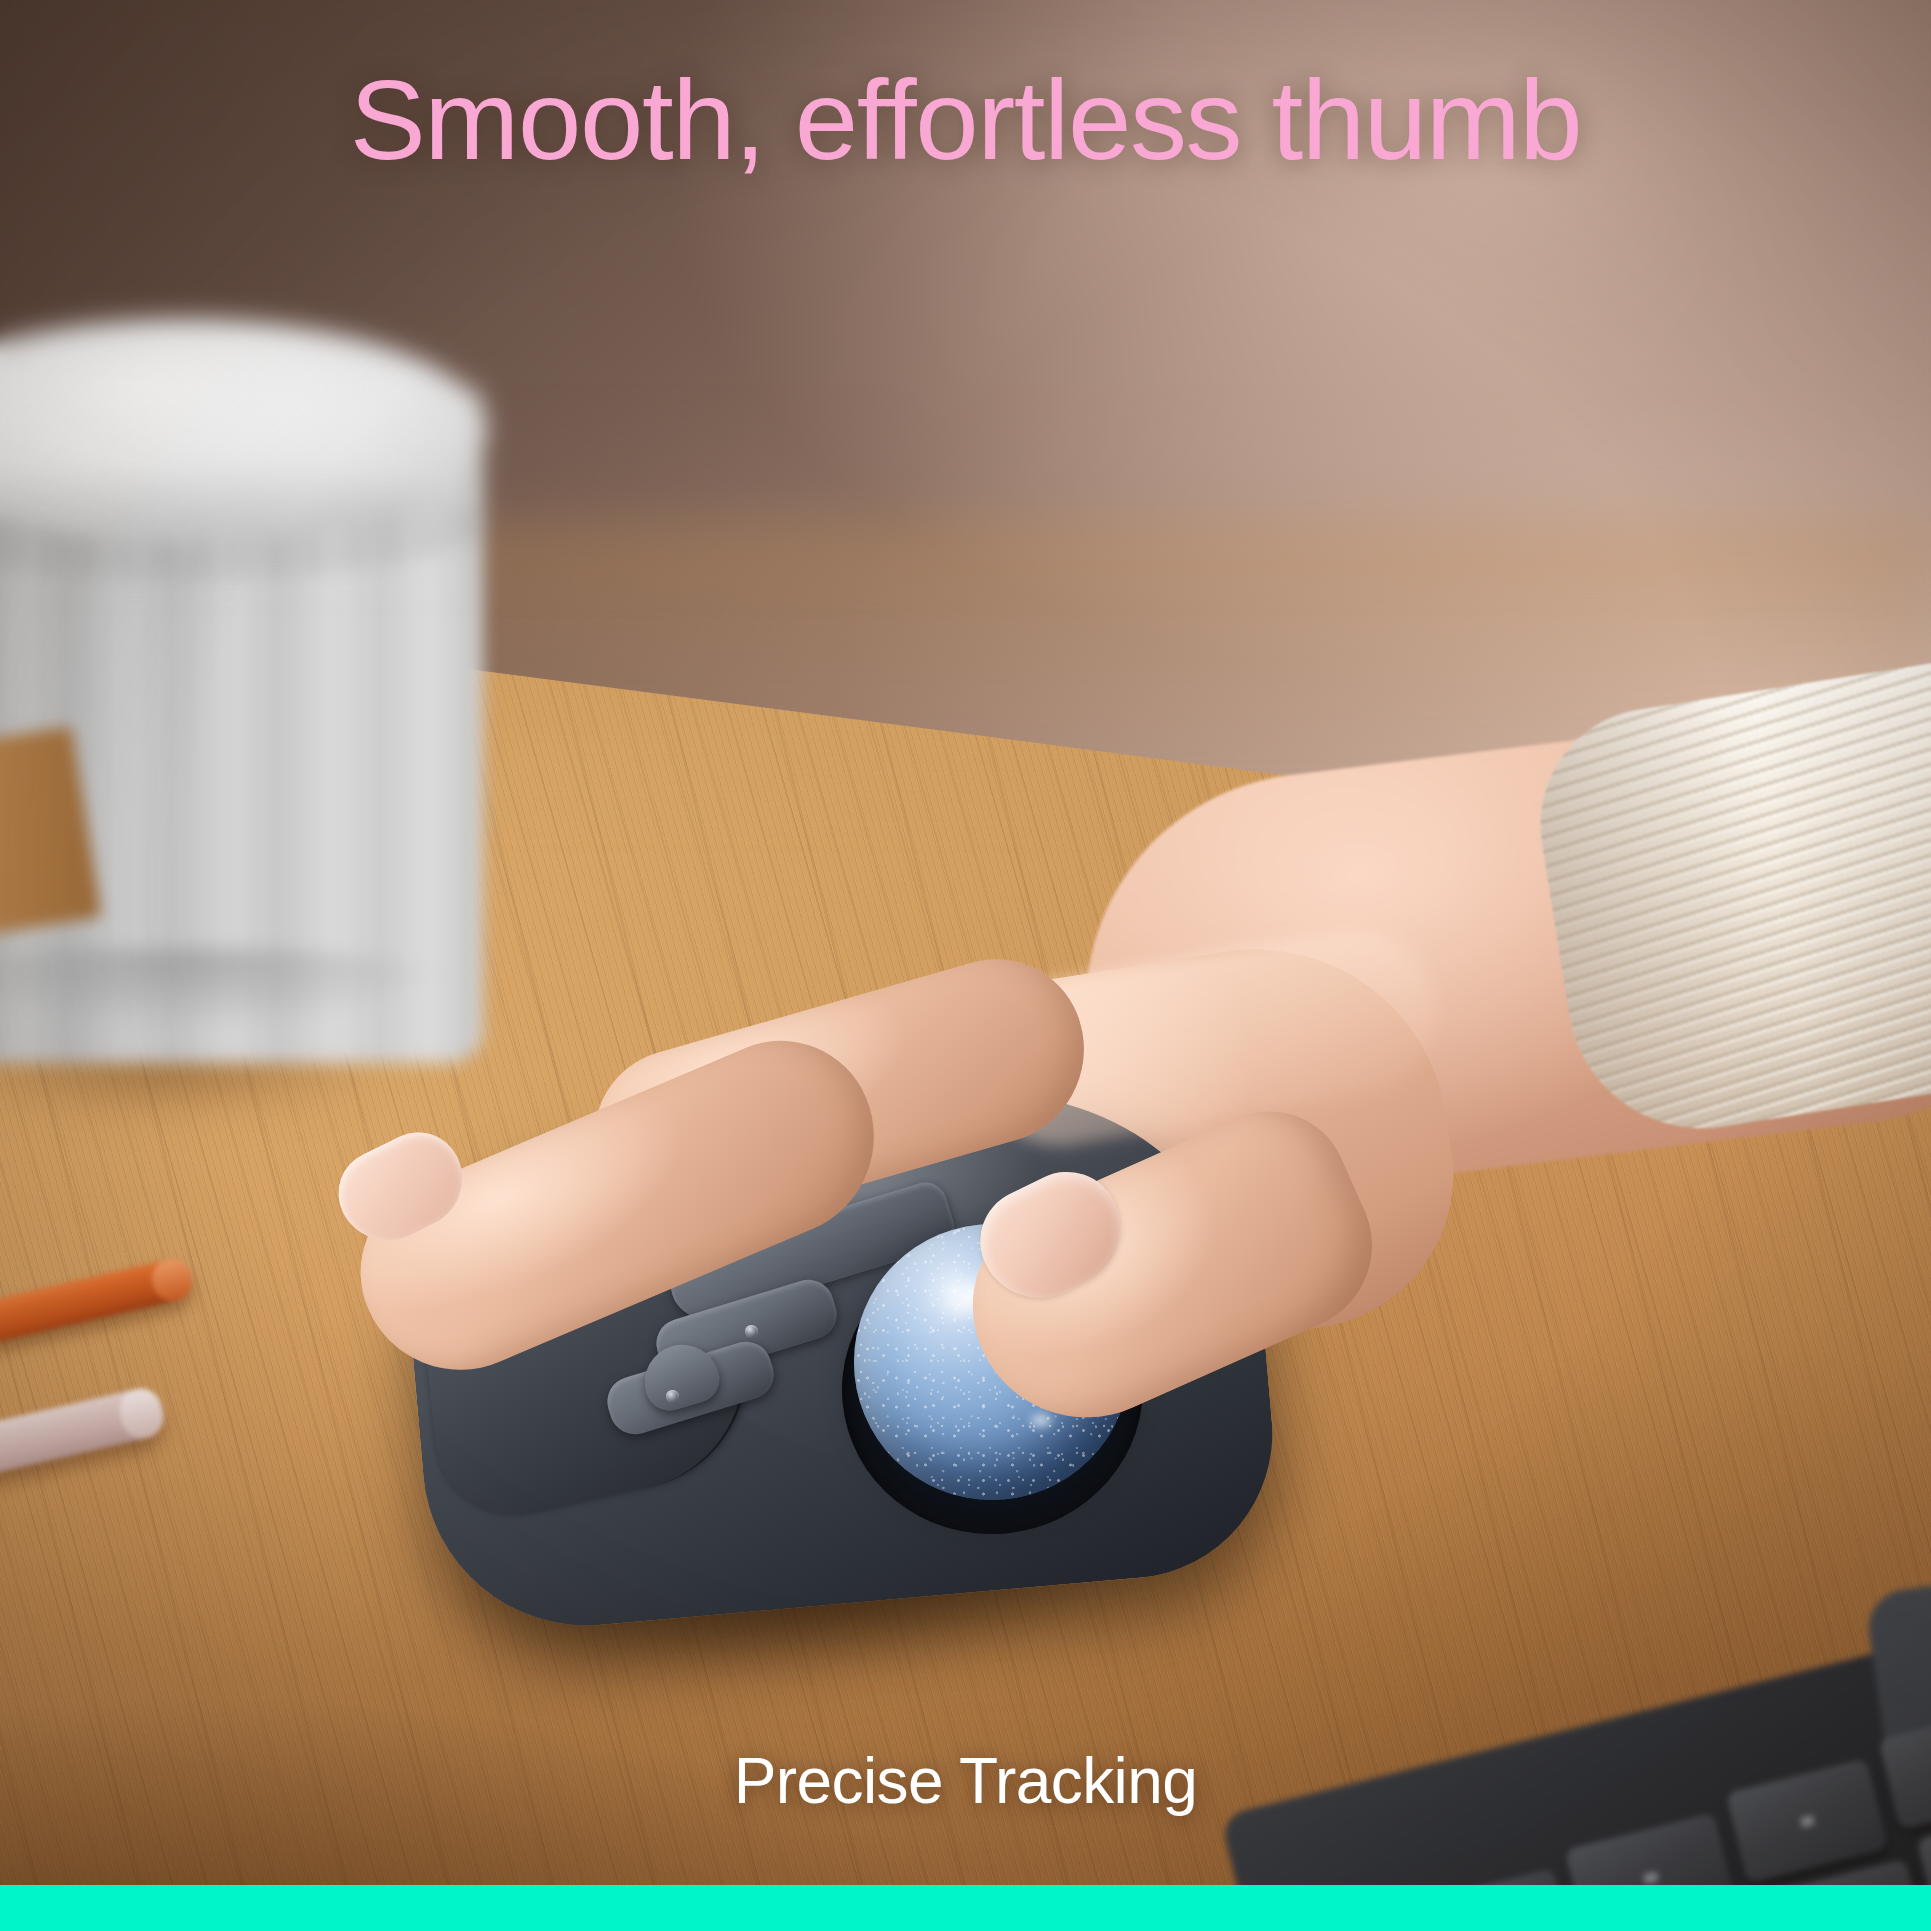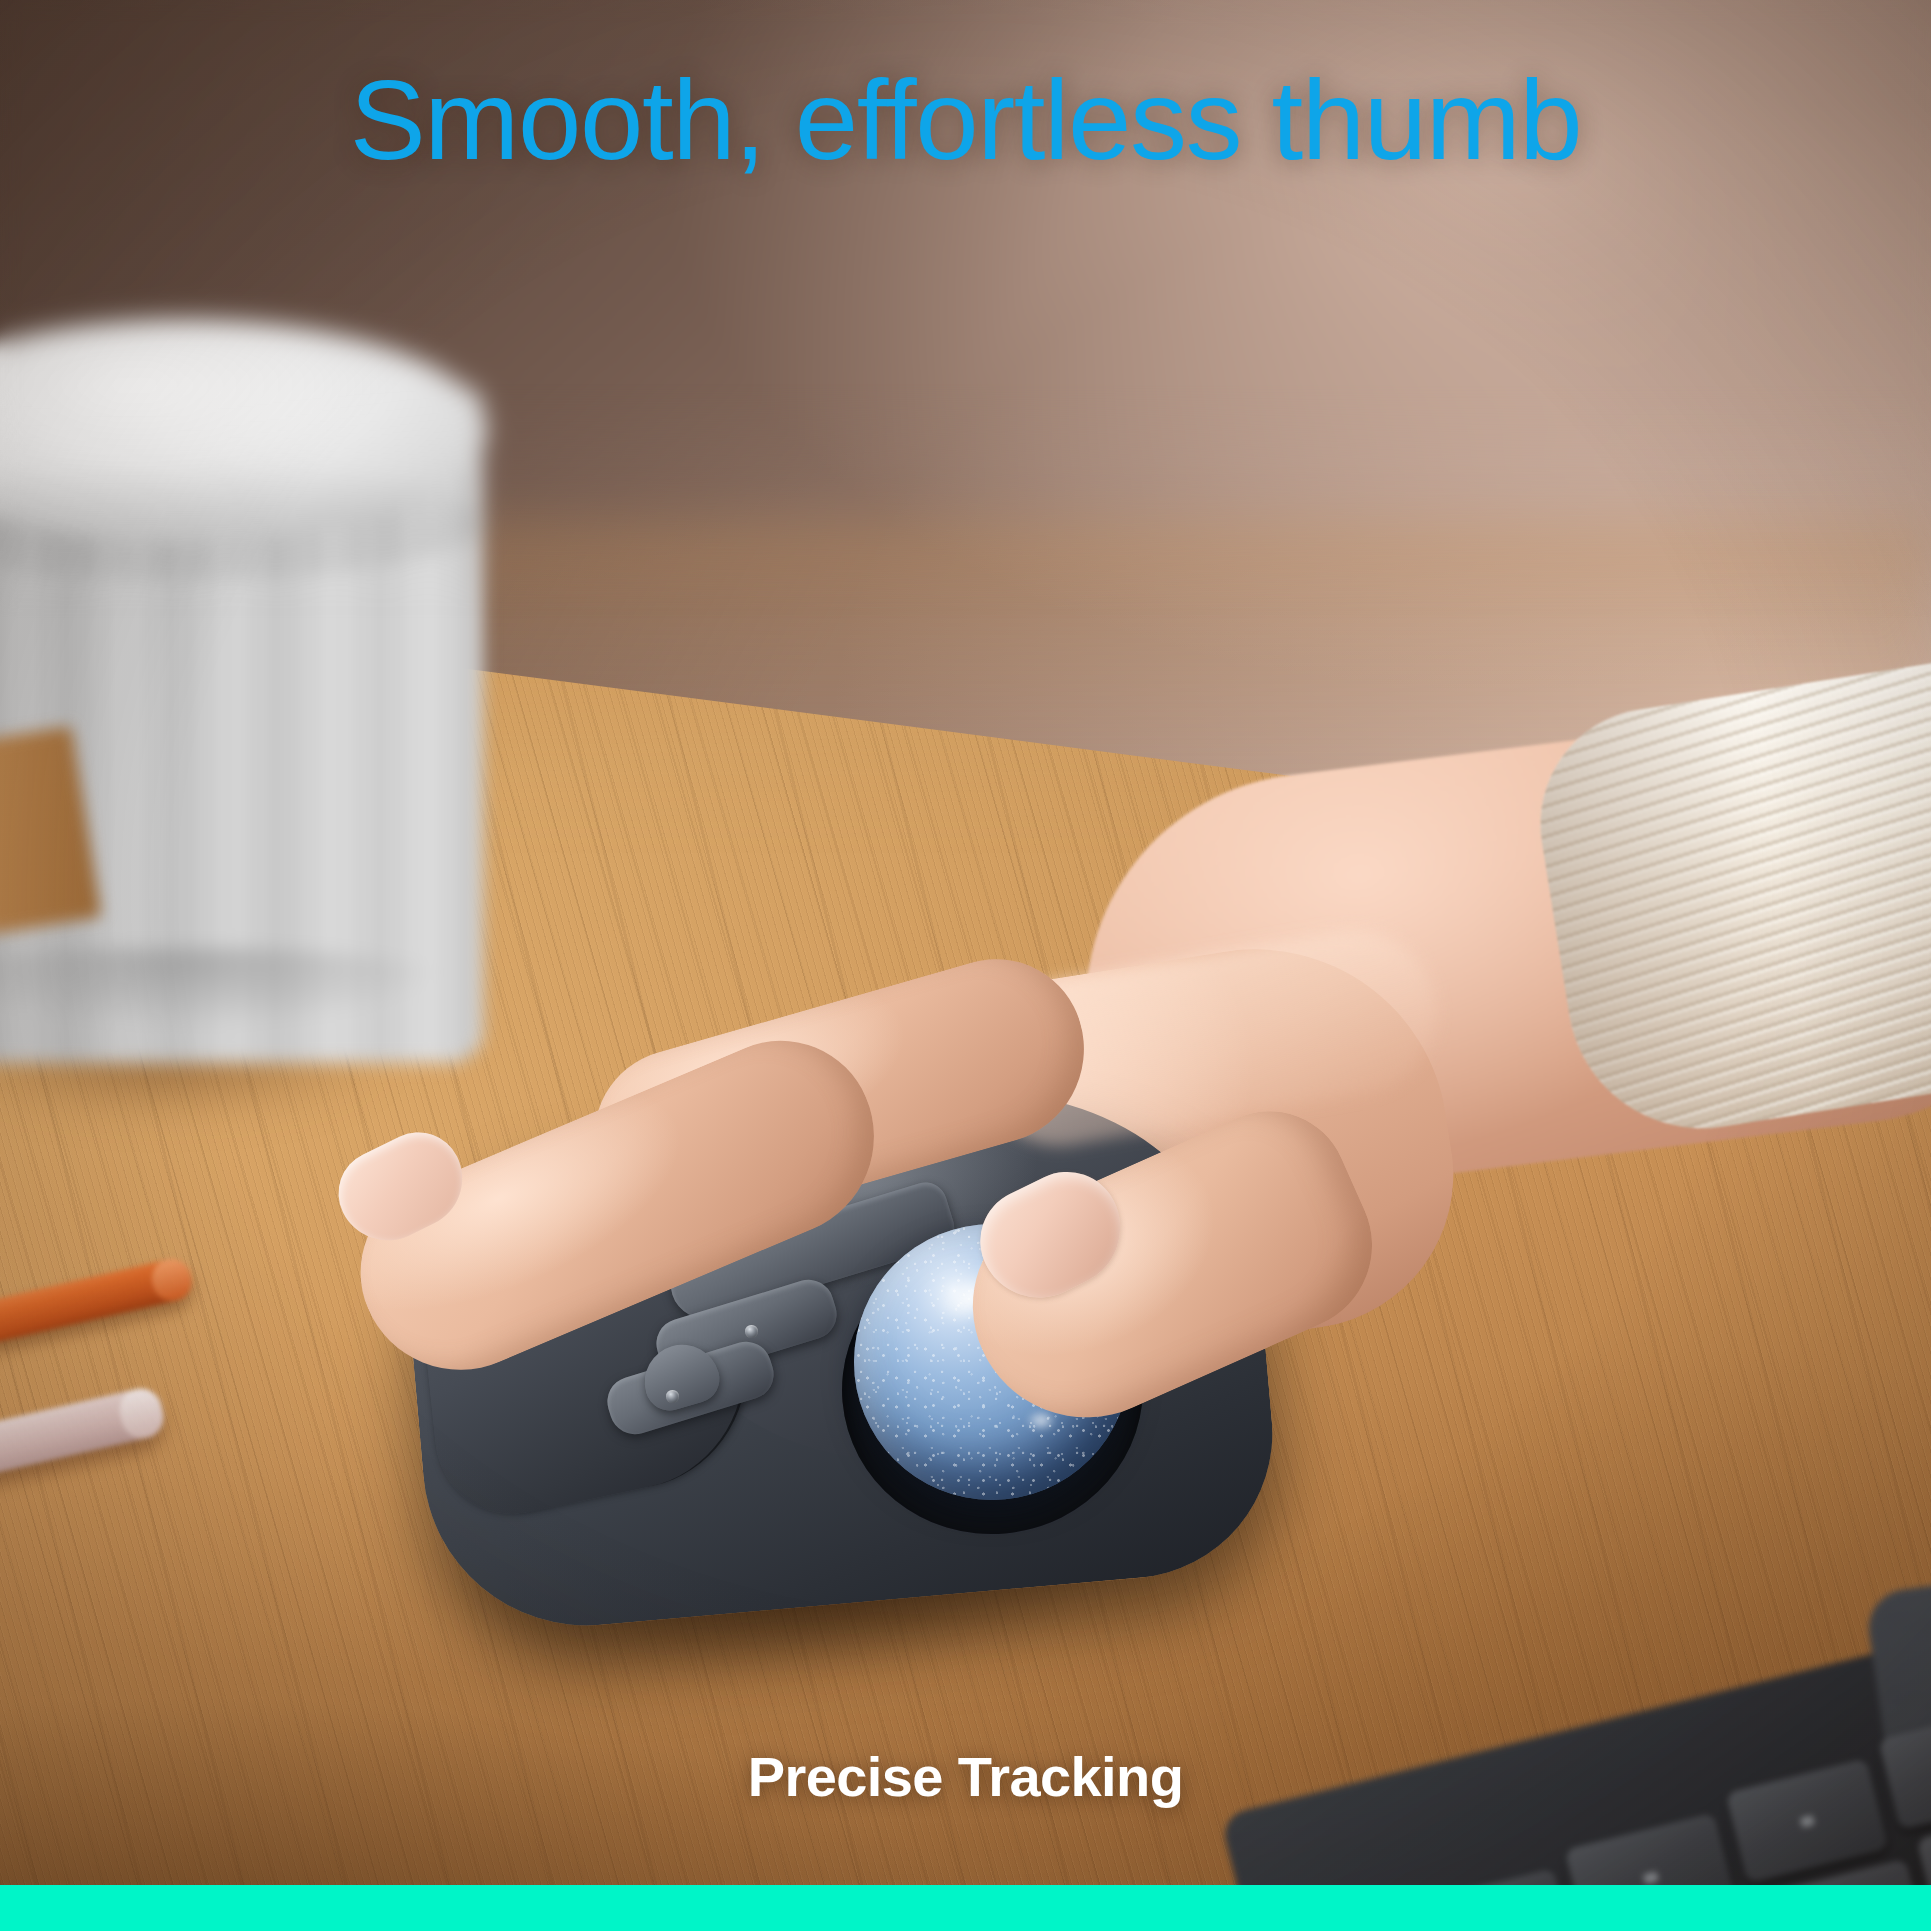--- a/index.html
+++ b/index.html
@@ -435,22 +435,22 @@
     padding:0 164px;
     z-index:60;
   }
   .headline .l2 { display:block; }
 
   .caption {
     position:absolute; left:0; top:1744px; width:100%;
     text-align:center;
     color:#ffffff;
     font-family:"Liberation Sans", sans-serif;
-    font-weight:700;
-    font-size:56px;
+    font-weight:400;
+    font-size:64px;
     letter-spacing:-0.6px;
     text-shadow:0 2.9px 17.4px rgba(50,28,12,.52);
     z-index:60;
   }
 
   .footer-bar {
     position:absolute; left:0; top:1885px; width:100%; height:46px;
     z-index:70;
   }
 </style>
@@ -539,21 +539,21 @@
     <div class="key" style="left:348px; top:222px; width:147px; height:91px;"></div>
     <div class="key" style="left:510px; top:207px; width:145px; height:91px;">
         <span class="glyph"></span>
       </div>
     <div class="key" style="left:670px; top:191px; width:145px; height:91px;"></div>
   </div>
 
   <div class="dof-top"></div>
   <div class="vignette"></div>
 
-  <div class="headline" style="color: #0ea5e9;">
+  <div class="headline" style="color: #f9a8d4;">
     <span>Smooth, effortless thumb</span>
   </div>
 
   <div class="caption" style="color: rgb(255, 255, 255);">Precise Tracking</div>
 
   <div class="footer-bar" style="background: rgb(0, 245, 200);"></div>
 
 </div>
 
 

